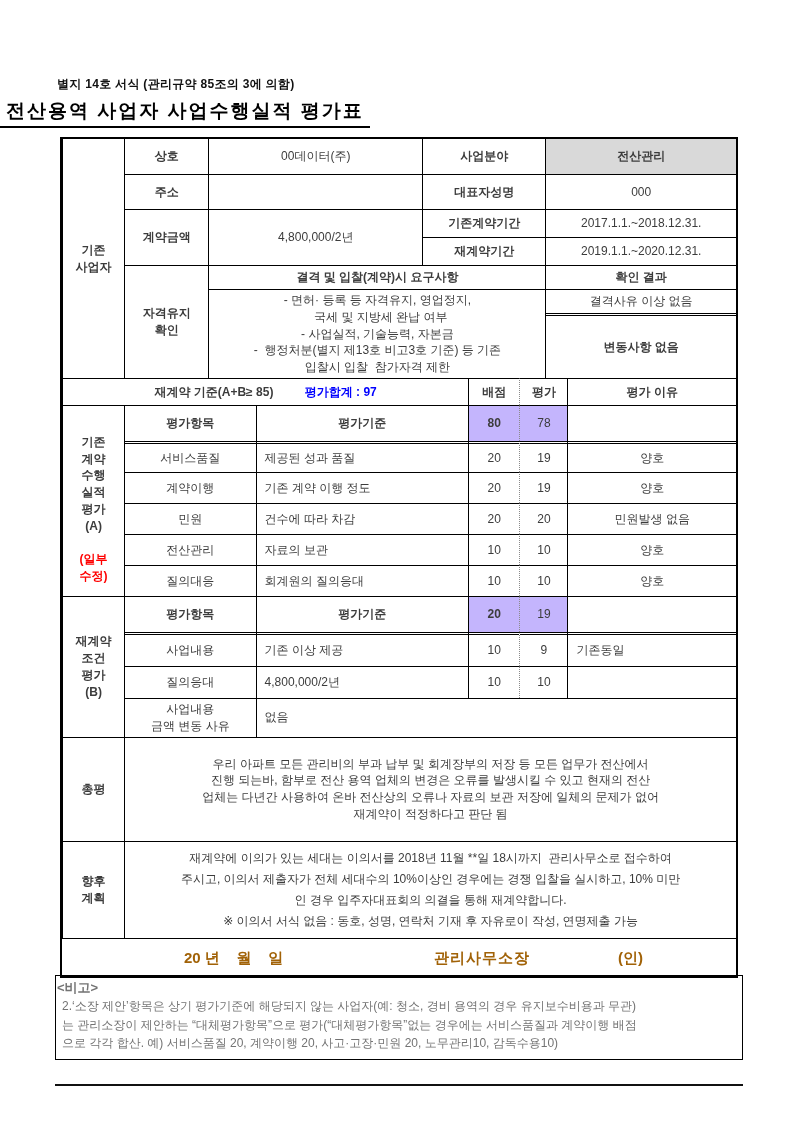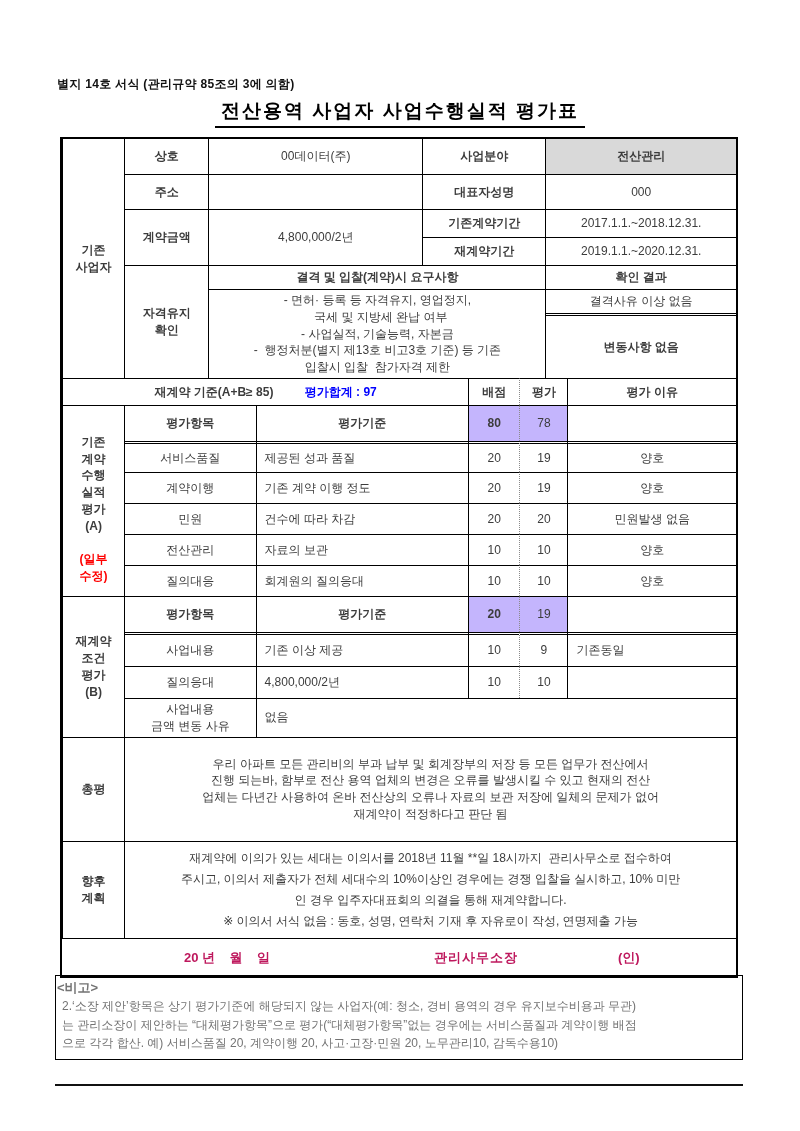--- a/index.html
+++ b/index.html
@@ -1,20 +1,20 @@
 <!DOCTYPE html>
 <html><head>
 <meta charset="utf-8">
 <style>
   * { box-sizing: border-box; margin: 0; padding: 0; }
   body { background:#fff; font-family:"Liberation Sans","DejaVu Sans",sans-serif; }
   .page { position:relative; width:800px; height:1131px; background:#fff; overflow:hidden; }
 
   .notice { position:absolute; left:57px; top:76px; font-size:12px; font-weight:bold; color:#111; letter-spacing:.3px; }
-  .title-wrap { position:absolute; left:0; top:98px; width:100%; text-align:center; }
+  .title-wrap { position:absolute; left:0; top:98px; width:100%; text-align:left; }
   .title { display:inline-block; font-size:19px; font-weight:bold; color:#000; letter-spacing:2px; border-bottom:2px solid #000; padding:0 6px 2px 6px; }
 
   .main-table { position:absolute; left:60px; top:137px; width:678px; border:2px solid #000; background:#fff; }
 
   table.t { width:100%; border-collapse:separate; border-spacing:0; table-layout:fixed; }
   table.t td { border-left:1px solid #000; border-top:1px solid #000; text-align:center; vertical-align:middle;
                font-size:12px; color:#3c3c3c; padding:2px 4px; overflow:hidden; line-height:1.4; }
   table.t1 tr.fr td, table.t2 tr.fr td { border-top:none; }
 
   .r35{height:35px}.r28{height:28px}.r24{height:24px}.r65{height:65px}
@@ -32,21 +32,21 @@
   .dim  { color:#6a6a6a; }
   .dot  { border-left:1px dotted #8a8a8a !important; }
   .dtop { border-top:3px double #000 !important; }
   .left { text-align:left !important; padding-left:8px !important; }
   .prew { white-space:pre-wrap; }
   .prel { white-space:pre-line; }
   .req  { text-align:left; padding:3px 6px; line-height:1.5; color:#333; }
   .crit-hdr span { margin:0 14px; }
   .bodytext { text-align:left; padding:4px 8px; line-height:1.8; color:#222; }
 
-  .sig-row { position:relative; height:38px; border-top:1px solid #000; font-size:13px; font-weight:bold; color:#be185d;padding-left:12px; }
+  .sig-row { position:relative; height:38px; border-top:1px solid #000; font-size:15px; font-weight:bold; color:#a16207;padding-left:12px; }
   .sig-row span { position:absolute; top:0; line-height:38px; }
   .sig-date { left:122px; white-space:pre; }
   .sig-signer { left:372px; letter-spacing:1px; }
   .sig-seal { left:556px; }
 
   .remarks { position:absolute; left:55px; top:975px; width:688px; border:1px solid #000; padding:3px 6px 6px 3px; font-size:12px; color:#737373; }
   .remarks .rtitle { font-weight:bold; font-size:13px; margin-left:-2px; }
   .remarks .ritem { line-height:1.55; white-space:pre-wrap; padding-left:3px; }
   .bottom-rule { position:absolute; left:55px; top:1084px; width:688px; border-top:2px solid #111; }
 </style>

